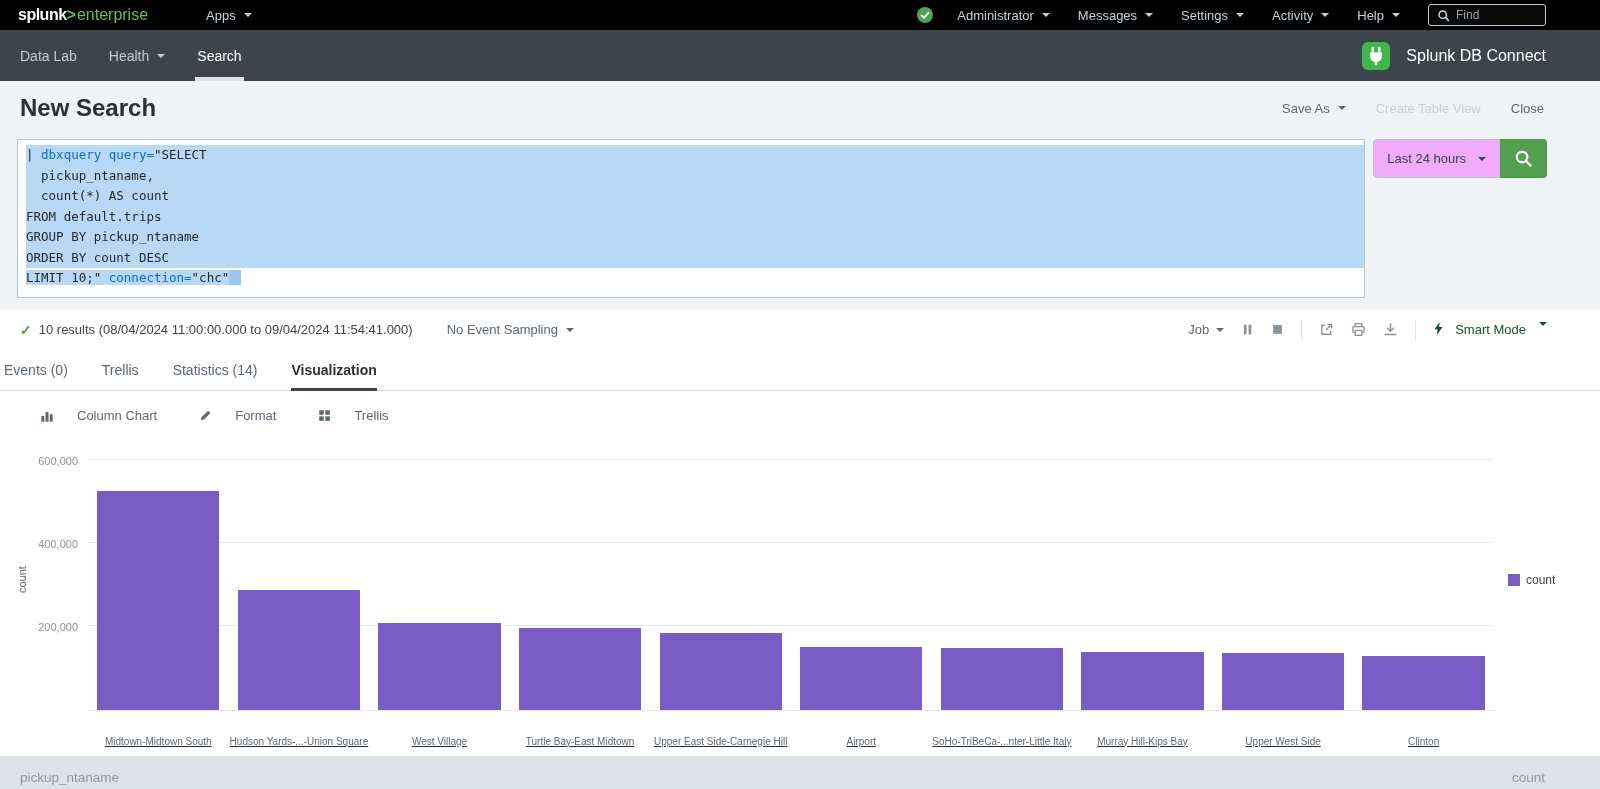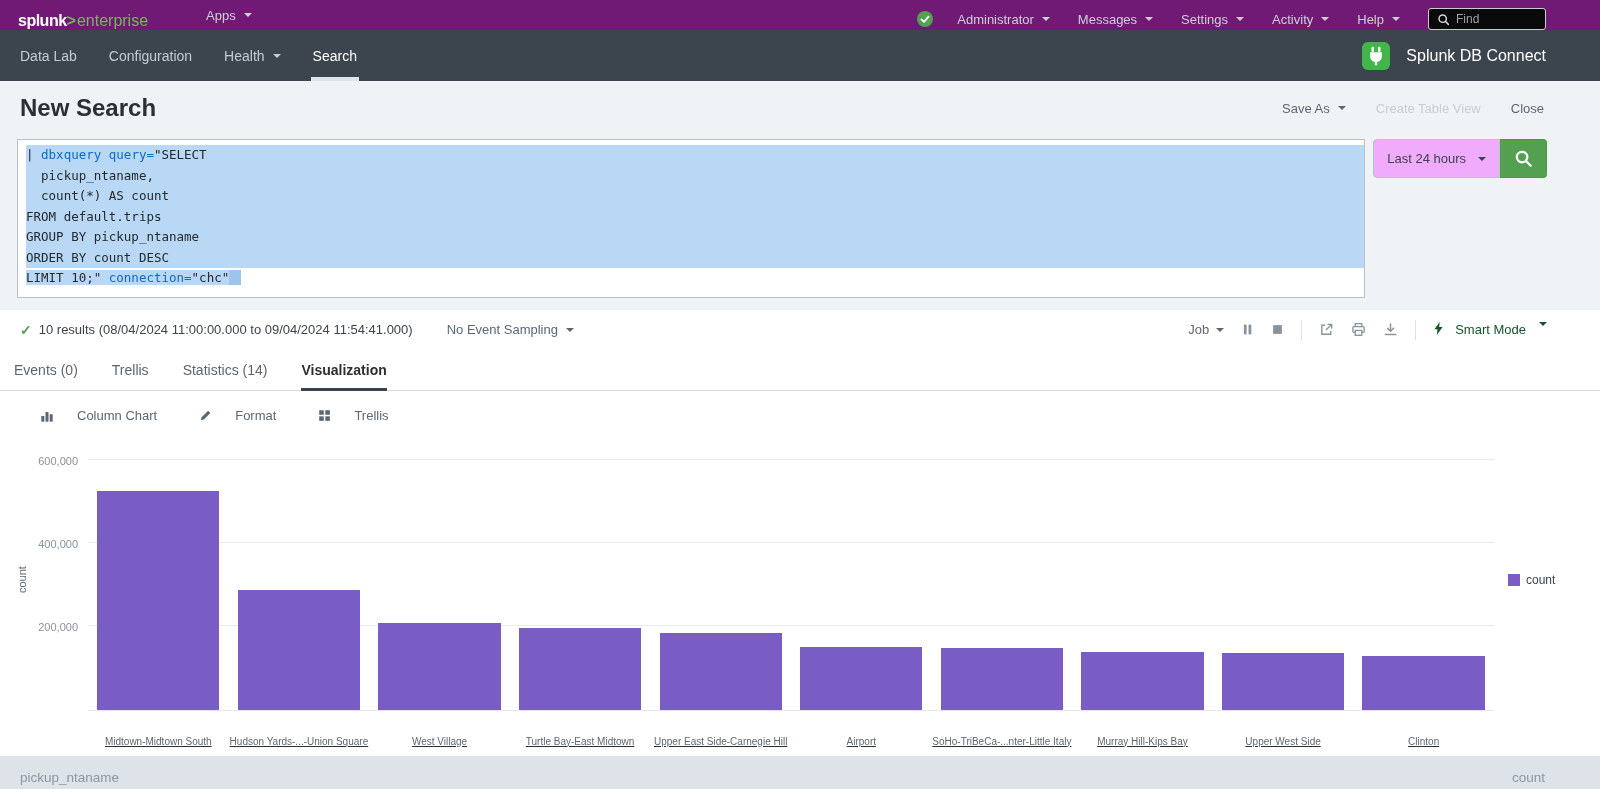--- a/index.html
+++ b/index.html
@@ -3,21 +3,21 @@
 <meta charset="utf-8">
 <title>Splunk DB Connect - New Search</title>
 <style>
   * { box-sizing: border-box; margin: 0; padding: 0; }
   html,body { width:1600px; height:789px; overflow:hidden; }
   body { position:relative; font-family:"Liberation Sans", sans-serif; background:#fff; color:#2b3033; }
   svg { display:block; }
   .caret { display:inline-block; width:0; height:0; border-left:4px solid transparent; border-right:4px solid transparent; border-top:4px solid currentColor; margin-left:2px; }
 
   
-  .topbar { height:30px; background:#701a75; display:flex; align-items:flex-end; color:#c9d1d7; font-size:13px; padding:0 54px 0 18px; }
+  .topbar { height:30px; background:#000000; display:flex; align-items:center; color:#c9d1d7; font-size:13px; padding:0 54px 0 18px; }
   .logo { display:flex; align-items:baseline; margin-right:44px; cursor:pointer; }
   .logo-splunk { color:#fff; font-weight:700; font-size:16px; letter-spacing:-0.5px; }
   .logo-gt { color:#6abf4b; font-weight:700; font-size:16px; }
   .logo-product { color:#6abf4b; font-size:16px; margin-left:1px; }
   .topbar-menu { display:flex; align-items:center; gap:6px; padding:0 14px; height:100%; cursor:pointer; }
   .topbar-right { margin-left:auto; display:flex; align-items:center; }
   .status-icon { margin-right:10px; display:flex; }
   .find-box { display:flex; align-items:center; gap:6px; border:1px solid #c8cdd2; border-radius:3px; background:#0a0a0a; height:22px; padding:0 8px; width:118px; margin-left:14px; }
   .find-box input { background:transparent; border:none; outline:none; color:#dfe4e8; font-size:12px; width:100%; font-family:inherit; }
   .find-box input::placeholder { color:#9aa3ab; }
@@ -53,21 +53,21 @@
   .result-check { color:#53a051; font-weight:700; margin-right:7px; font-size:14px; }
   .result-summary { color:#3c444d; }
   .sampling-btn { margin-left:34px; color:#5c6773; display:flex; align-items:center; gap:6px; cursor:pointer; }
   .job-controls { margin-left:auto; display:flex; align-items:center; gap:17px; color:#8a939c; }
   .job-btn { color:#5c6773; display:flex; align-items:center; gap:5px; cursor:pointer; }
   .jc-divider { width:1px; height:20px; background:#dde2e7; }
   .jc-icon { display:flex; cursor:pointer; }
   .smart-btn { display:flex; align-items:flex-start; gap:11px; color:#14532d; cursor:pointer; }
 
   
-  .tabs { display:flex; align-items:stretch; height:41px; border-bottom:1px solid #d5dbe0; padding-left:14px; gap:34px; font-size:14px; color:#5c6773; background:#fff; }
+  .tabs { display:flex; align-items:stretch; height:41px; border-bottom:1px solid #d5dbe0; padding-left:4px; gap:34px; font-size:14px; color:#5c6773; background:#fff; }
   .tab { display:flex; align-items:center; position:relative; cursor:pointer; }
   .tab.active { color:#2b3033; font-weight:700; }
   .tab.active::after { content:""; position:absolute; left:0; right:0; bottom:-1px; height:3px; background:#3c444d; }
 
   
   .viz-toolbar { height:50px; display:flex; align-items:center; gap:42px; padding-left:40px; font-size:13px; color:#5c6773; background:#fff; }
   .viz-tool { display:flex; align-items:center; gap:23px; cursor:pointer; }
 
   
   .chart-section { padding:8px 0 0 14px; background:#fff; }
@@ -141,23 +141,20 @@
       <input type="text" placeholder="Find" style="">
     </div>
   </div>
 </div>
 
 <div class="appbar">
   <div class="appbar-item">
     <span>Data Lab</span>
   </div>
   <div class="appbar-item">
-    <span>Configuration</span>
-  </div>
-  <div class="appbar-item">
     <span>Health</span>
       <span class="caret"></span>
   </div>
   <div class="appbar-item active">
     <span>Search</span>
   </div>
   <div class="app-badge">
     <span>
       <svg width="28" height="28" viewBox="0 0 24 24">
           <rect width="24" height="24" rx="5" fill="#42b64a"></rect>

